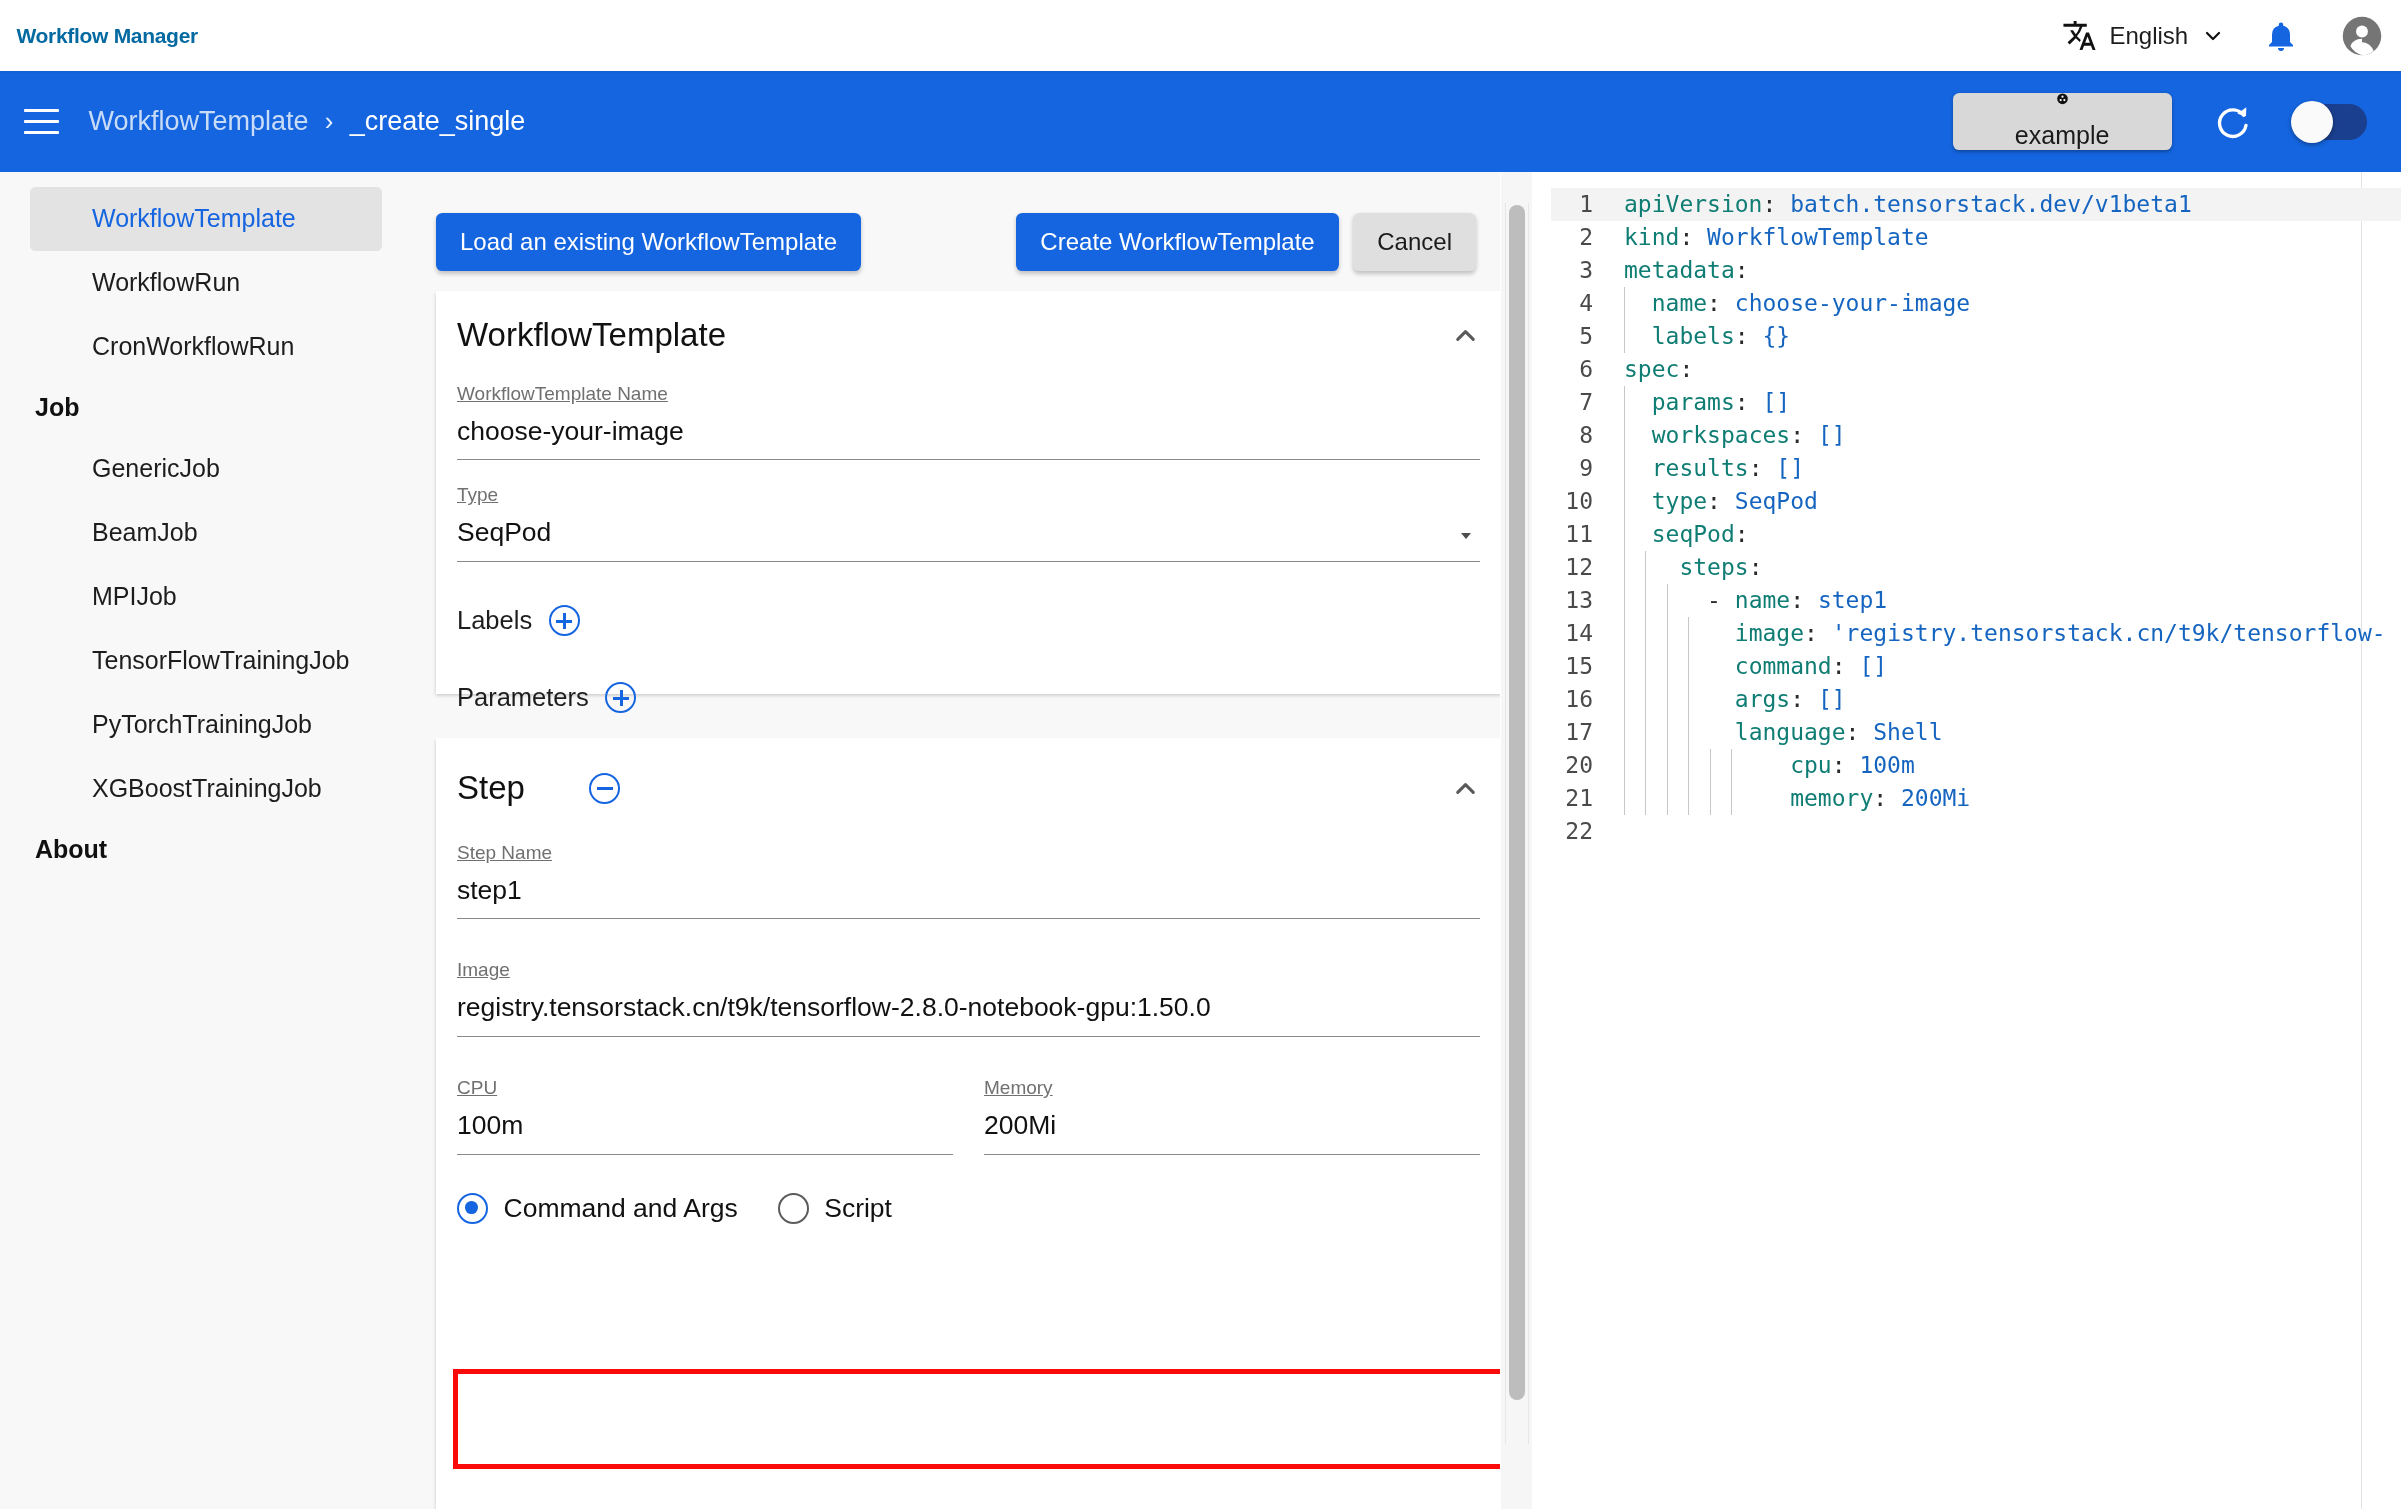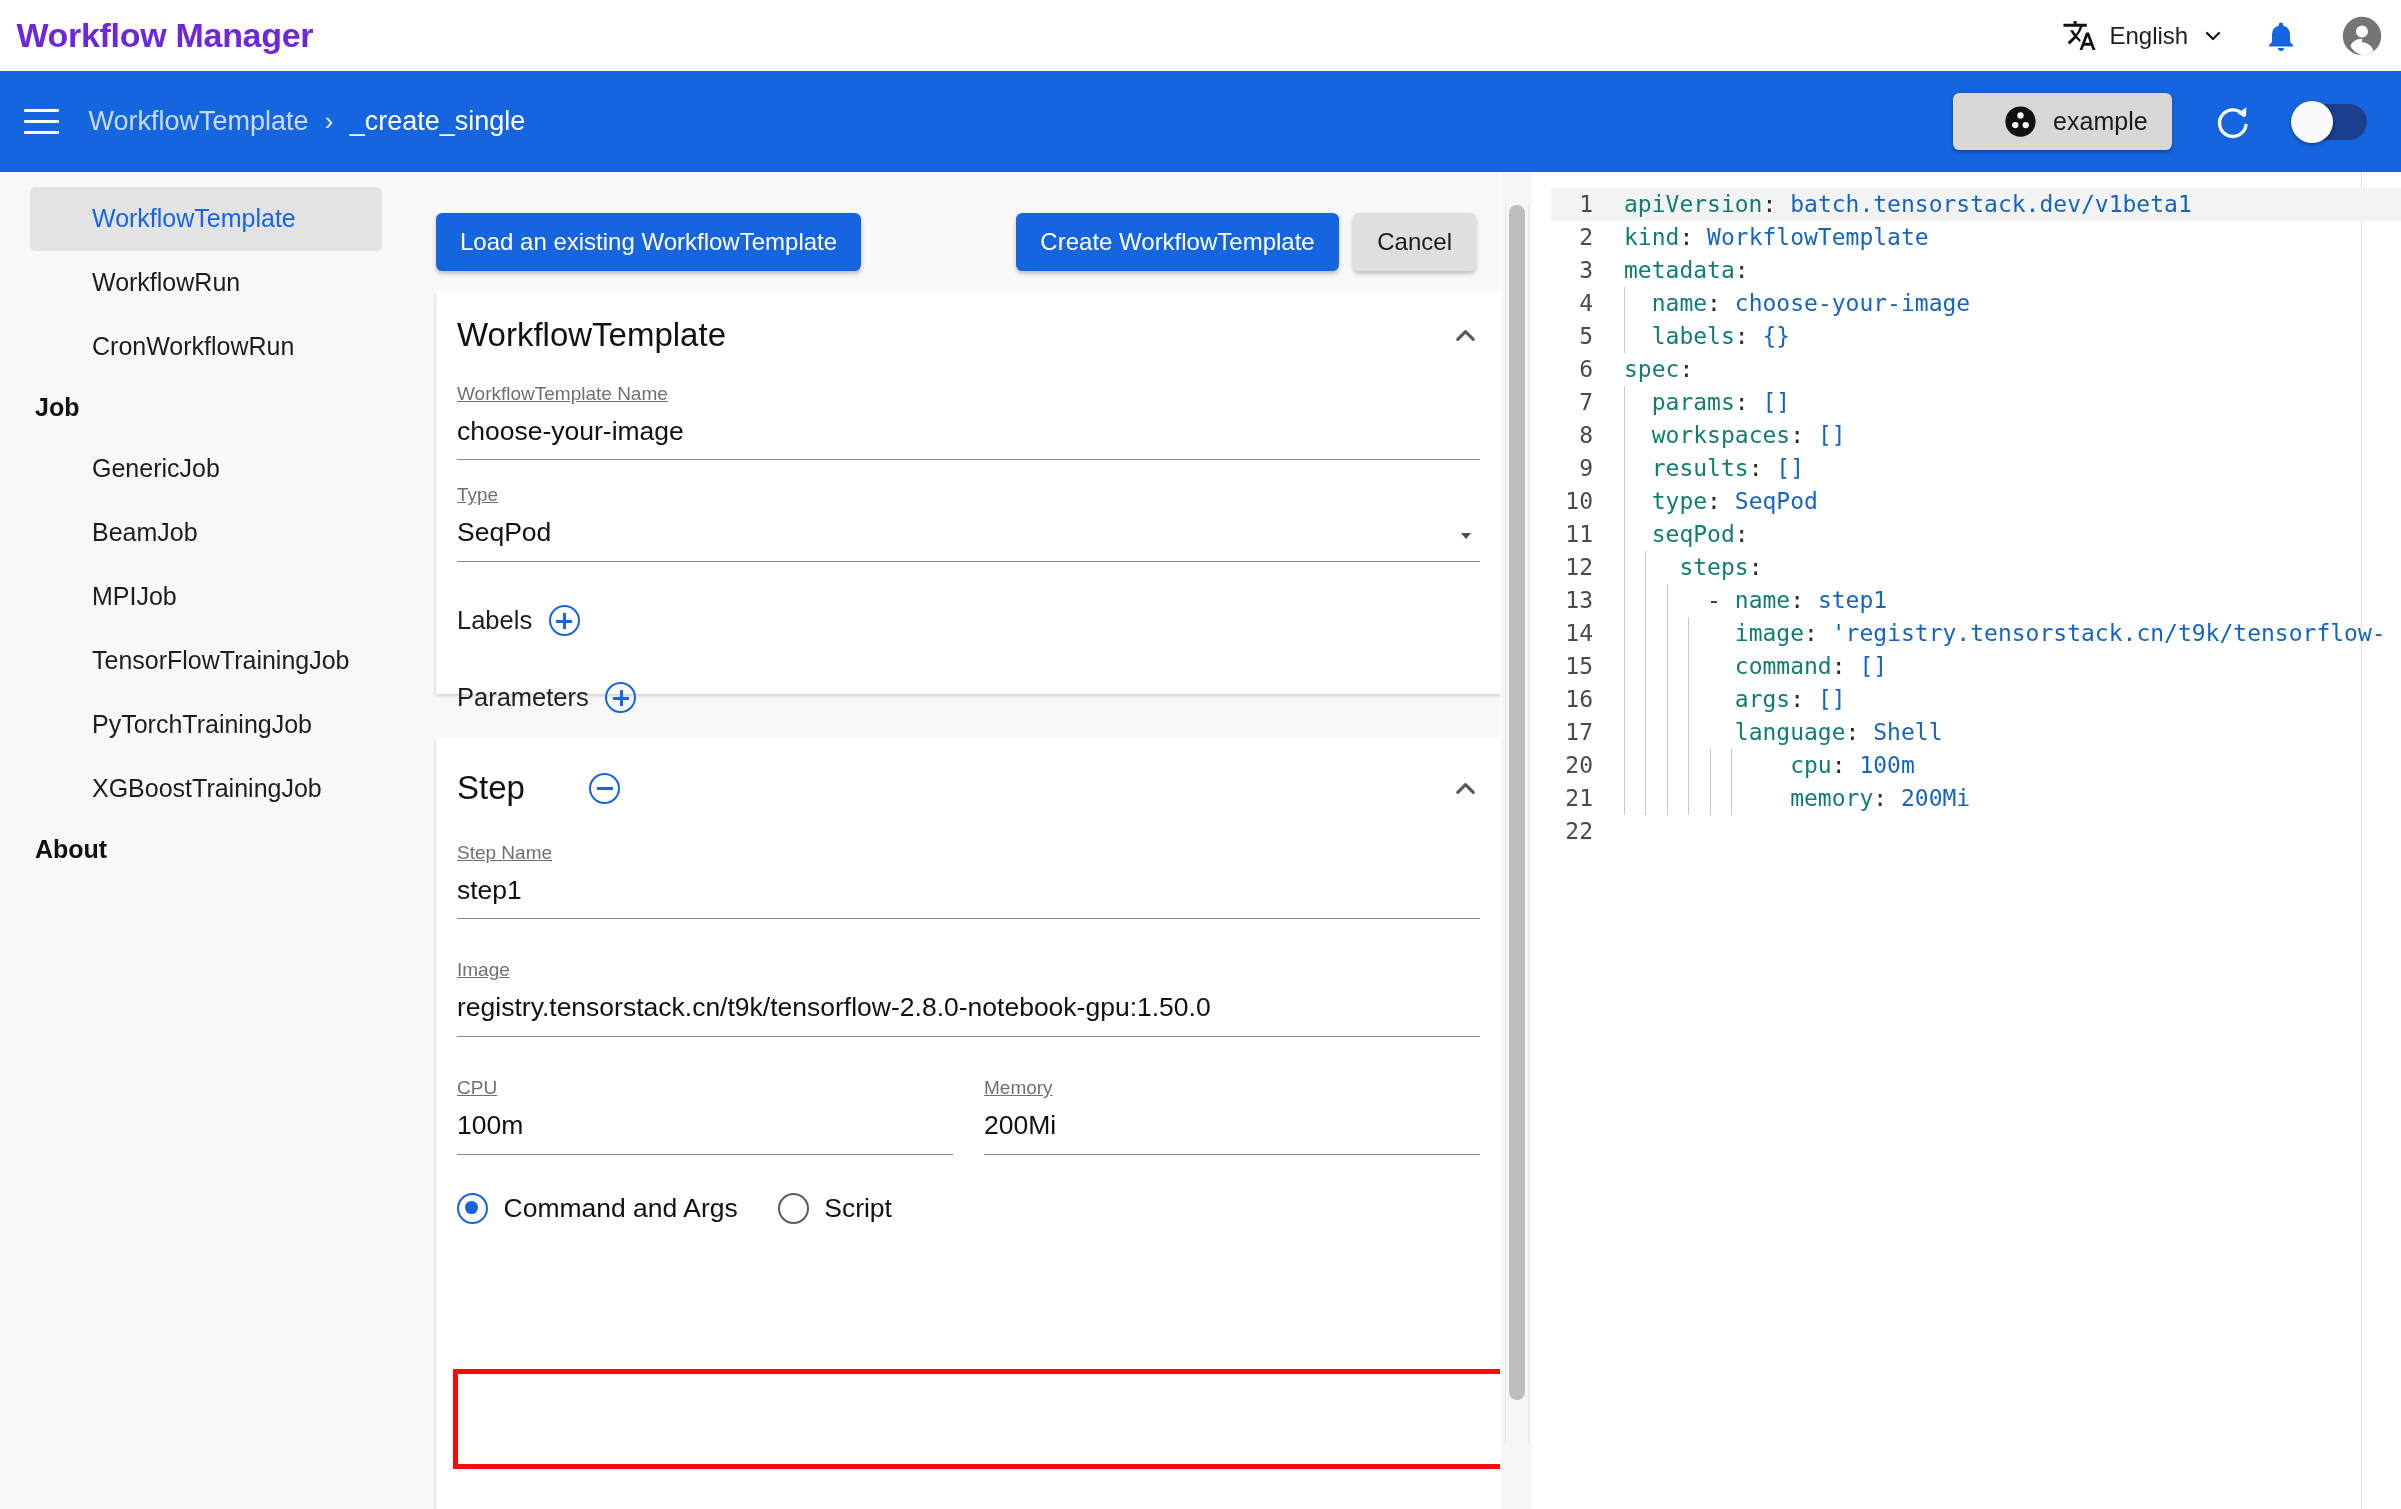--- a/index.html
+++ b/index.html
@@ -11,21 +11,21 @@
   }
 
   
   .topbar {
     position: absolute; left: 0; top: 0; width: 2401px; height: 71px;
     background: #ffffff; display: flex; align-items: center;
     box-shadow: 0 0.9px 2.7px rgba(0,0,0,.18);
     z-index: 20;
   }
   .app-title {
-    margin-left: 16.4px; font-size: 34px; font-weight: bold; color: #6d28d9;
+    margin-left: 16.4px; font-size: 21px; font-weight: bold; color: #0369a1;
     letter-spacing: -0.3px;
   }
   .topbar-right {
     margin-left: auto; display: flex; align-items: center; gap: 0px;
     padding-right: 18px;
   }
   .lang-group { display: flex; align-items: center; gap: 12.8px; margin-right: 38px; }
   .lang-icon { width: 35px; height: 35px; display: block; }
   .lang-label { font-size: 24px; color: #1d1d1d; }
   .chev-down { width: 24px; height: 24px; display: block; }
@@ -41,21 +41,21 @@
   .hamburger { width: 35px; height: 25.5px; margin-left: 6.4px; margin-right: 29px;
                display: flex; flex-direction: column; justify-content: space-between; cursor: pointer; }
   .hamburger span { display: block; height: 3.6px; background: #fff; border-radius: 0.9px; }
   .crumb { font-size: 27px; color: #c9dcf7; }
   .crumb-sep { font-size: 25.5px; color: #e6effc; margin: 0 16.4px; }
   .crumb-cur { font-size: 27px; color: #ffffff; }
   .bluebar-right { margin-left: auto; display: flex; align-items: center; }
   .example-btn {
     background: #d8d8d8; border-radius: 6.4px; height: 57px; min-width: 219px;
     display: flex; align-items: center; justify-content: flex-end; gap: 16.4px;
-    padding: 0 24px; box-shadow: 0 1.8px 3.6px rgba(0,0,0,.3); cursor: pointer;
+    padding: 0 24px; box-shadow: 0 1.8px 3.6px rgba(0,0,0,.3); cursor: pointer; flex-direction: column;
   }
   .example-label { font-size: 25px; color: #1a1a1a; }
   .refresh-ic { margin: 0 42px 0 40px; display: block; cursor: pointer; }
   .toggle {
     width: 73px; height: 36px; border-radius: 18px; background: #1b3f8f;
     position: relative; margin-right: 16.4px; cursor: pointer;
   }
   .toggle .knob {
     position: absolute; left: -2.7px; top: -2.7px; width: 42px; height: 42px;
     border-radius: 50%; background: #fafafa; box-shadow: 0 1.8px 4.6px rgba(0,0,0,.35);

